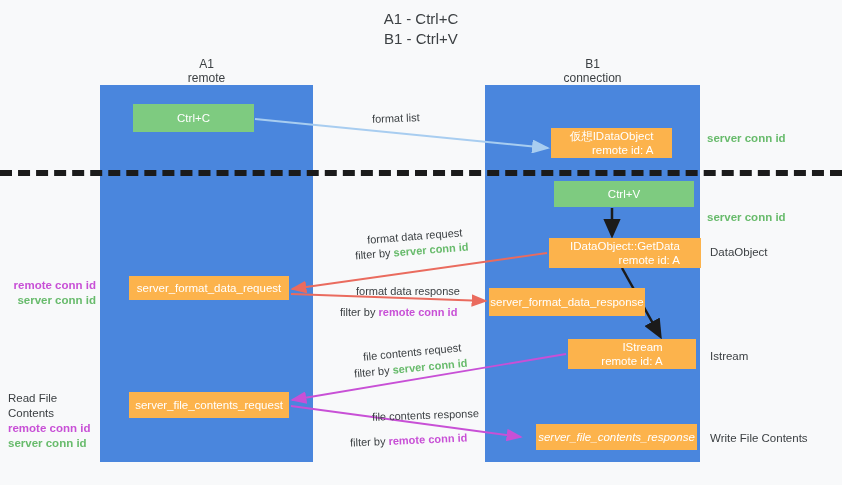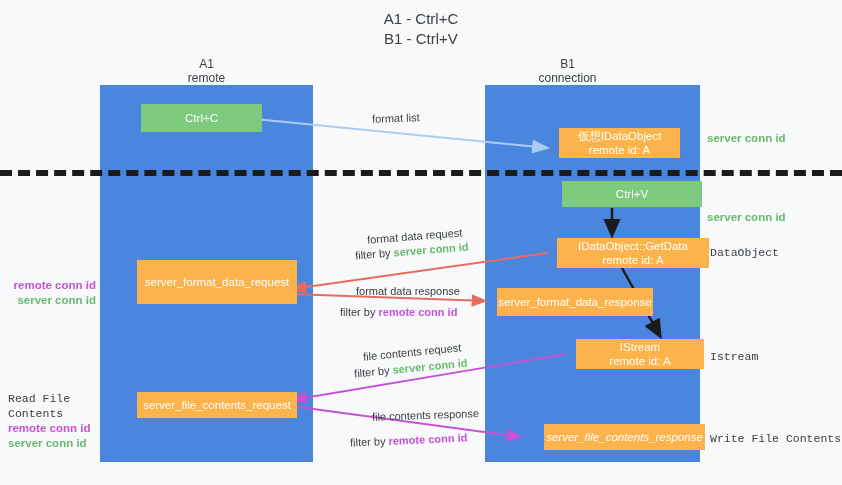--- a/index.html
+++ b/index.html
@@ -43,21 +43,21 @@
   #col-b1-band { left: 485px; top: 85px; width: 215px; height: 377px; }
 
   .column-header {
     text-align: center;
     font-size: 12px;
     line-height: 14px;
     color: #3c4043;
     white-space: pre-line;
   }
   #col-a1-header { left: 100px; top: 57px; width: 213px; }
-  #col-b1-header { left: 460px; top: 57px; width: 215px; }
+  #col-b1-header { left: 485px; top: 57px; width: 215px; }
 
   
   #divider {
     left: 0px; top: 170px;
     width: 842px;
     height: 0px;
     border-top: 6px dashed #1b1b1b;
   }
 
   
@@ -65,47 +65,46 @@
     box-sizing: border-box;
     display: flex;
     align-items: center;
     justify-content: center;
     text-align: center;
     color: #ffffff;
     font-size: 11.5px;
     line-height: 14px;
     white-space: pre-line;
     padding: 2px 4px;
-    margin-left: 8px;
   }
   .node.green  { background: #7ecb80; }
-  .node.orange { background: #fbb martian; }
+  .node.orange { background: #fbb martian; text-align: right; }
   .node.orange { background: #fbb040; }
   .node.orange { background: #fbb248; }
   .node.orange { background: #fbb champion; }
   .node.orange { background: #fbb04a; }
   .node.orange { background: #fcb34c; }
 
   
   #n-ctrlc        { left: 133px; top: 104px; width: 121px; height: 28px; }
   #n-dataobject   { left: 551px; top: 128px; width: 121px; height: 30px; }
   #n-ctrlv        { left: 554px; top: 181px; width: 140px; height: 26px; }
   #n-getdata      { left: 549px; top: 238px; width: 152px; height: 30px; }
-  #n-fmt-req      { left: 129px; top: 260px; width: 160px; height: 44px; }
+  #n-fmt-req      { left: 129px; top: 276px; width: 160px; height: 24px; }
   #n-fmt-res      { left: 489px; top: 288px; width: 156px; height: 28px; }
   #n-istream      { left: 568px; top: 339px; width: 128px; height: 30px; }
   #n-file-req     { left: 129px; top: 392px; width: 160px; height: 26px; }
   #n-file-res     { left: 536px; top: 424px; width: 161px; height: 26px; font-style: italic; }
 
   
   .side-label {
     font-size: 11.5px;
     line-height: 15px;
   }
-  .side-label .plain  { color: #3c4043; font-family: Liberation Mono, monospace; }
+  .side-label .plain  { color: #3c4043; }
   .side-label .remote { color: #c850d6; font-weight: bold; }
   .side-label .server { color: #68bb6c; font-weight: bold; }
 
   #lbl-right-1 { left: 707px; top: 131px; }
   #lbl-right-2 { left: 707px; top: 210px; }
   #lbl-right-3 { left: 710px; top: 245px; }
   #lbl-right-4 { left: 710px; top: 349px; }
   #lbl-right-5 { left: 710px; top: 431px; }
 
   #lbl-left-1 { left: 11px; top: 278px; width: 85px; text-align: right; }

